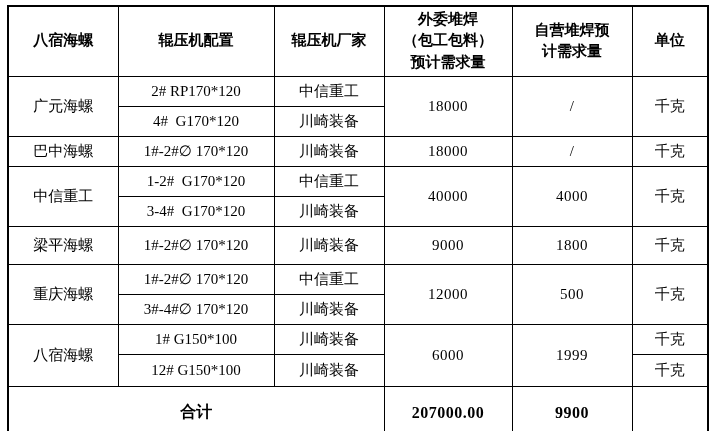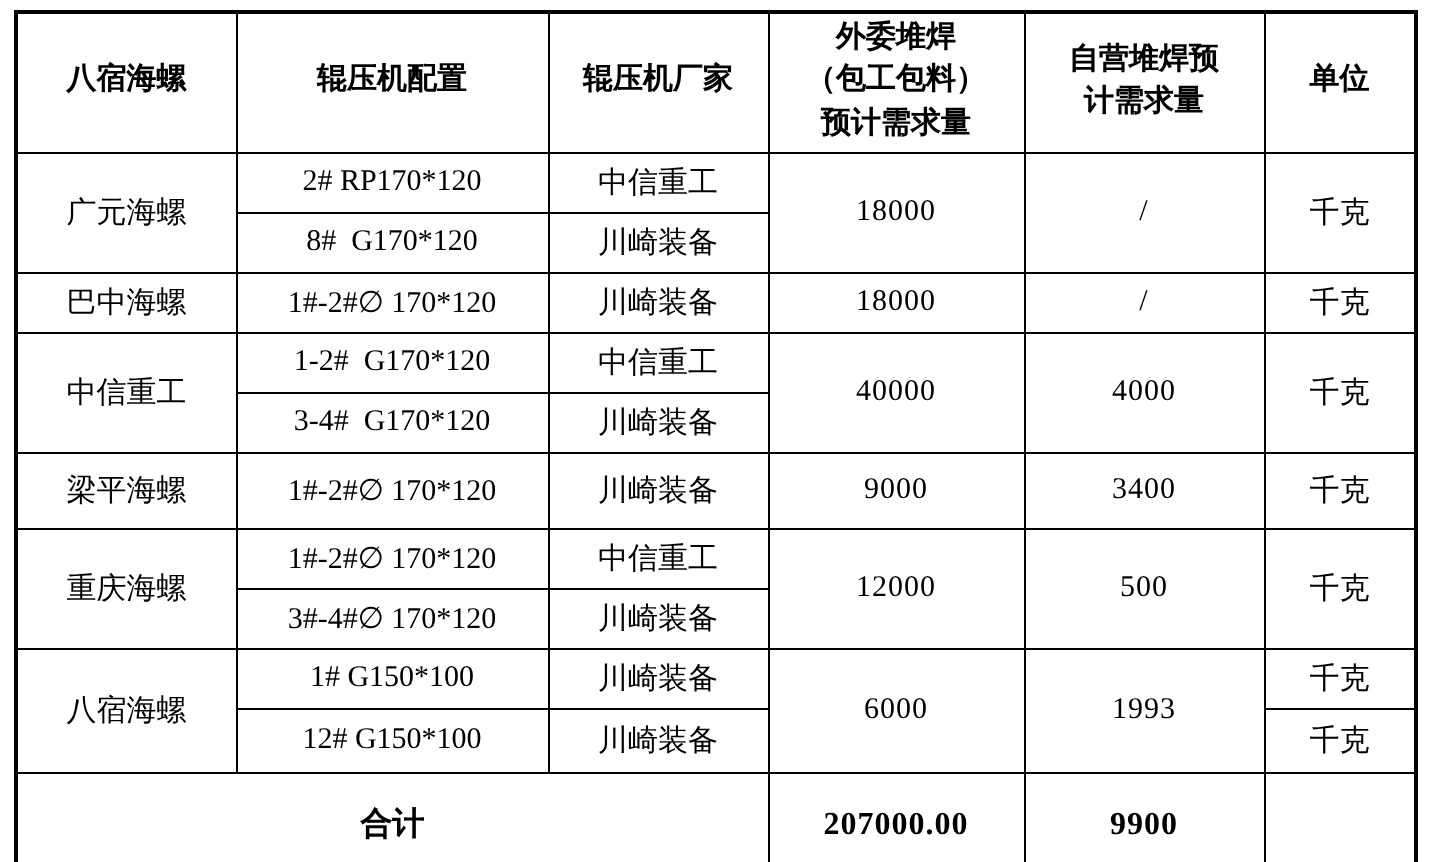--- a/index.html
+++ b/index.html
@@ -77,21 +77,21 @@
 
     <tr class="r-std">
       <td rowspan="2">广元海螺</td>
       <td class="config">2# RP170*120</td>
       <td>中信重工</td>
       <td rowspan="2" class="num">18000</td>
       <td rowspan="2" class="num">/</td>
       <td rowspan="2">千克</td>
     </tr>
     <tr class="r-std">
-      <td class="config">8#  G170*120</td>
+      <td class="config">4#  G170*120</td>
       <td>川崎装备</td>
     </tr>
 
     <tr class="r-std">
       <td>巴中海螺</td>
       <td class="config">1#-2#∅ 170*120</td>
       <td>川崎装备</td>
       <td class="num">18000</td>
       <td class="num">/</td>
       <td>千克</td>
@@ -108,21 +108,21 @@
     <tr class="r-std">
       <td class="config">3-4#  G170*120</td>
       <td>川崎装备</td>
     </tr>
 
     <tr class="r-tall">
       <td>梁平海螺</td>
       <td class="config">1#-2#∅ 170*120</td>
       <td>川崎装备</td>
       <td class="num">9000</td>
-      <td class="num">3400</td>
+      <td class="num">1800</td>
       <td>千克</td>
     </tr>
 
     <tr class="r-std">
       <td rowspan="2">重庆海螺</td>
       <td class="config">1#-2#∅ 170*120</td>
       <td>中信重工</td>
       <td rowspan="2" class="num">12000</td>
       <td rowspan="2" class="num">500</td>
       <td rowspan="2">千克</td>
@@ -130,21 +130,21 @@
     <tr class="r-std">
       <td class="config">3#-4#∅ 170*120</td>
       <td>川崎装备</td>
     </tr>
 
     <tr class="r-std">
       <td rowspan="2">八宿海螺</td>
       <td class="config">1# G150*100</td>
       <td>川崎装备</td>
       <td rowspan="2" class="num">6000</td>
-      <td rowspan="2" class="num">1993</td>
+      <td rowspan="2" class="num">1999</td>
       <td>千克</td>
     </tr>
     <tr class="r-last">
       <td class="config">12# G150*100</td>
       <td>川崎装备</td>
       <td>千克</td>
     </tr>
 
     <tr class="r-total">
       <td colspan="3">合计</td>

